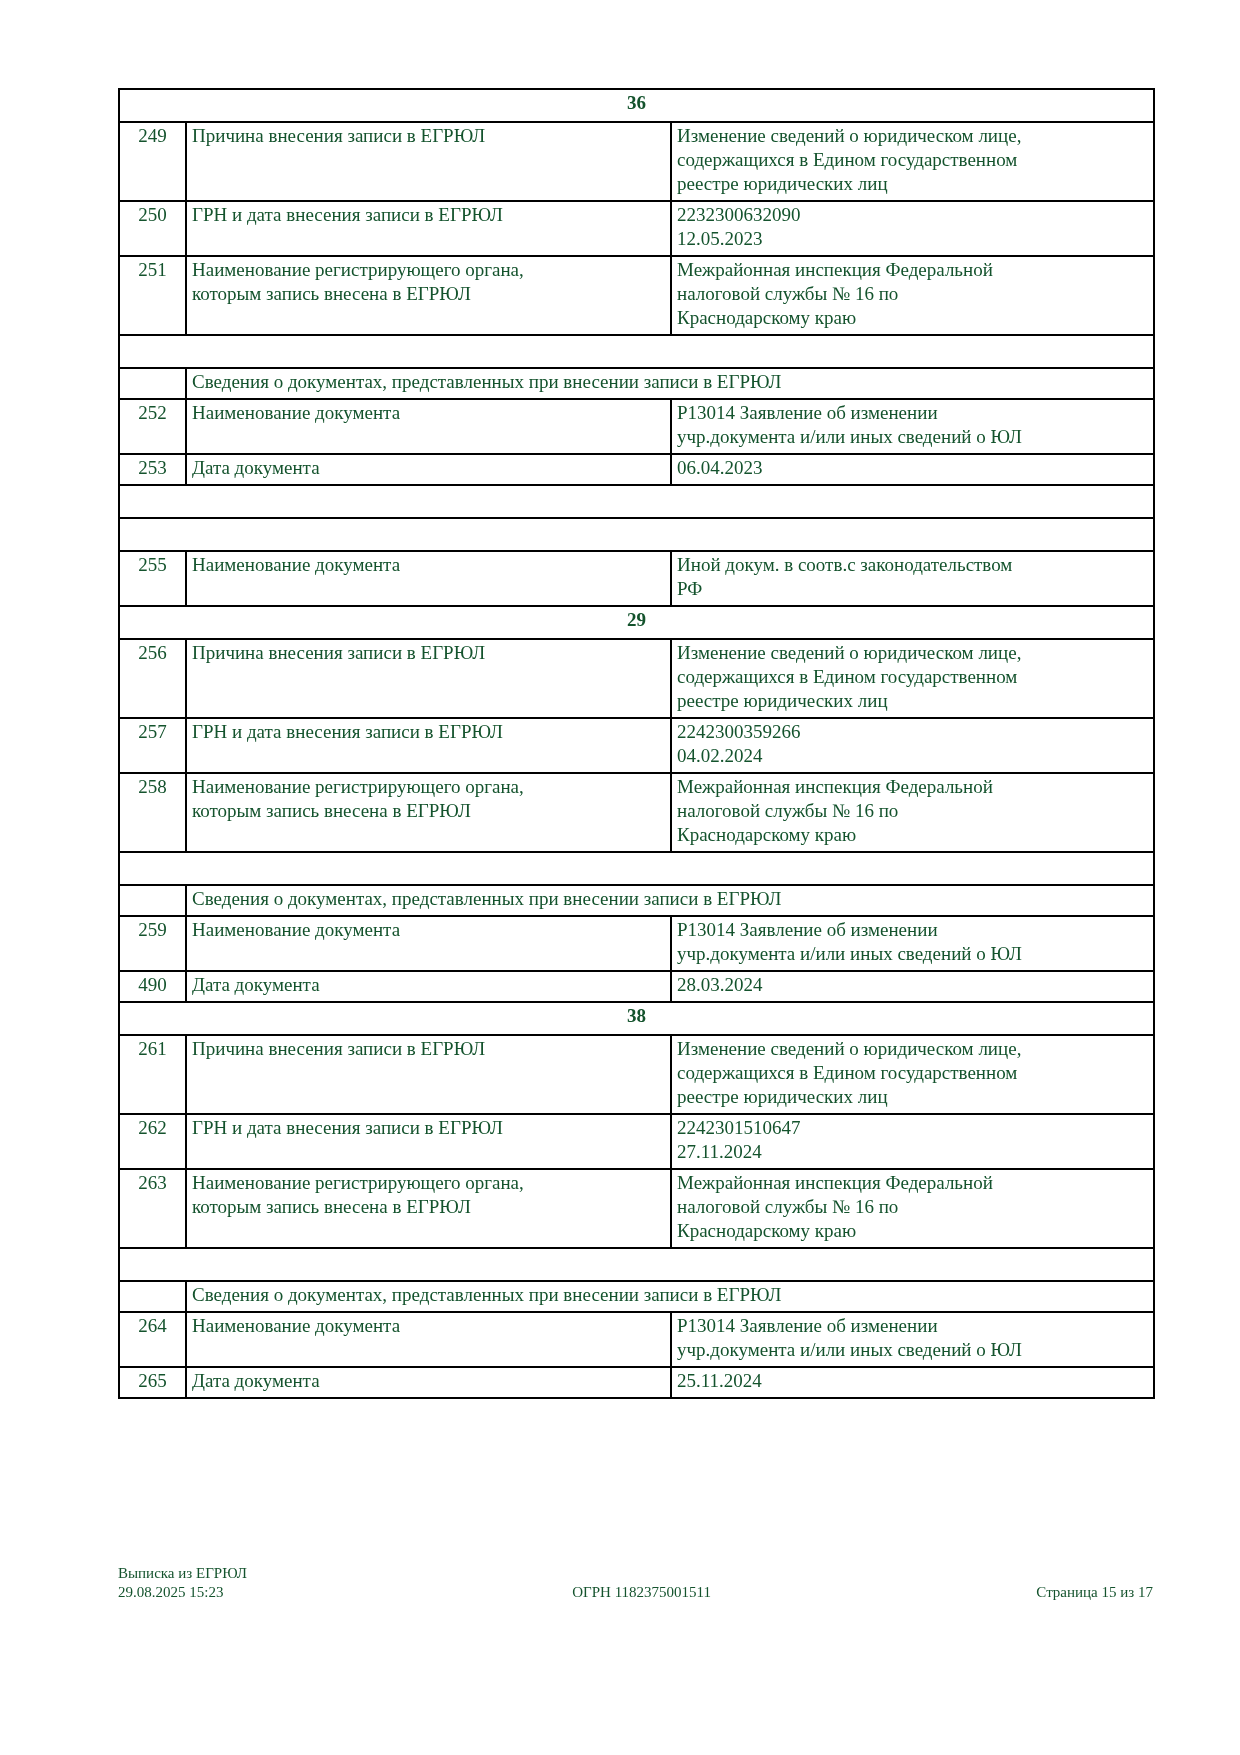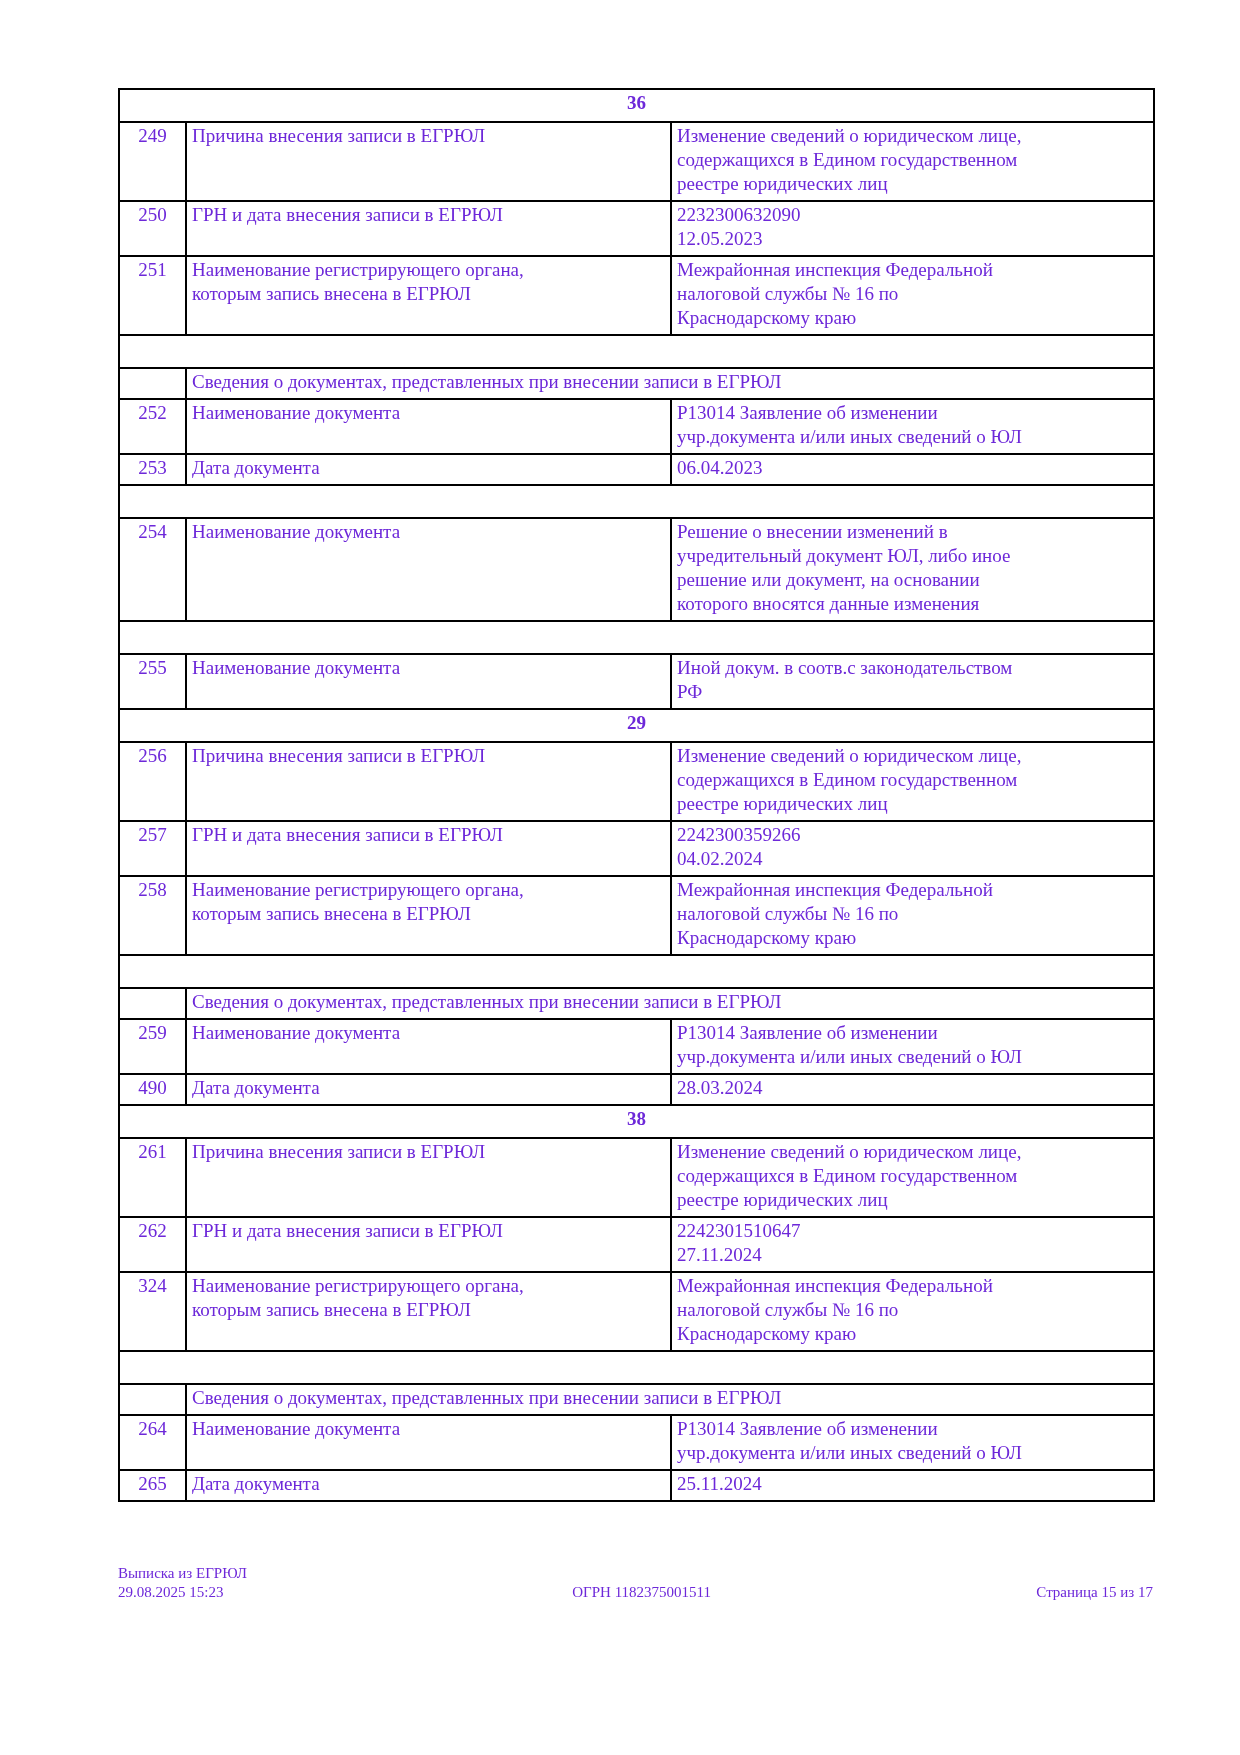--- a/index.html
+++ b/index.html
@@ -5,21 +5,21 @@
   html, body {
     margin: 0;
     padding: 0;
     background: #ffffff;
   }
   .page {
     position: relative;
     width: 1240px;
     height: 1680px;
     background: #ffffff;
-    color: #6d28d9;
+    color: #14532d;
     font-family: "Liberation Serif", "DejaVu Serif", serif;
     overflow: hidden;
   }
   table.egrul {
     position: absolute;
     left: 118px;
     top: 88px;
     width: 1035px;
     border-collapse: collapse;
     table-layout: fixed;
@@ -120,28 +120,20 @@
         </tr>
         <tr>
           <td class="num-cell">253</td>
           <td class="label-cell">Дата документа</td>
           <td class="value-cell">06.04.2023</td>
         </tr>
         <tr>
           <td class="spacer-cell" colspan="3"></td>
         </tr>
         <tr>
-          <td class="num-cell">254</td>
-          <td class="label-cell">Наименование документа</td>
-          <td class="value-cell">Решение о внесении изменений в
-учредительный документ ЮЛ, либо иное
-решение или документ, на основании
-которого вносятся данные изменения</td>
-        </tr>
-        <tr>
           <td class="spacer-cell" colspan="3"></td>
         </tr>
         <tr>
           <td class="num-cell">255</td>
           <td class="label-cell">Наименование документа</td>
           <td class="value-cell">Иной докум. в соотв.с законодательством
 РФ</td>
         </tr>
         <tr>
           <td class="section-cell" colspan="3">29</td>
@@ -195,21 +187,21 @@
 содержащихся в Едином государственном
 реестре юридических лиц</td>
         </tr>
         <tr>
           <td class="num-cell">262</td>
           <td class="label-cell">ГРН и дата внесения записи в ЕГРЮЛ</td>
           <td class="value-cell">2242301510647
 27.11.2024</td>
         </tr>
         <tr>
-          <td class="num-cell">324</td>
+          <td class="num-cell">263</td>
           <td class="label-cell">Наименование регистрирующего органа,
 которым запись внесена в ЕГРЮЛ</td>
           <td class="value-cell">Межрайонная инспекция Федеральной
 налоговой службы № 16 по
 Краснодарскому краю</td>
         </tr>
         <tr>
           <td class="spacer-cell" colspan="3"></td>
         </tr>
         <tr>

